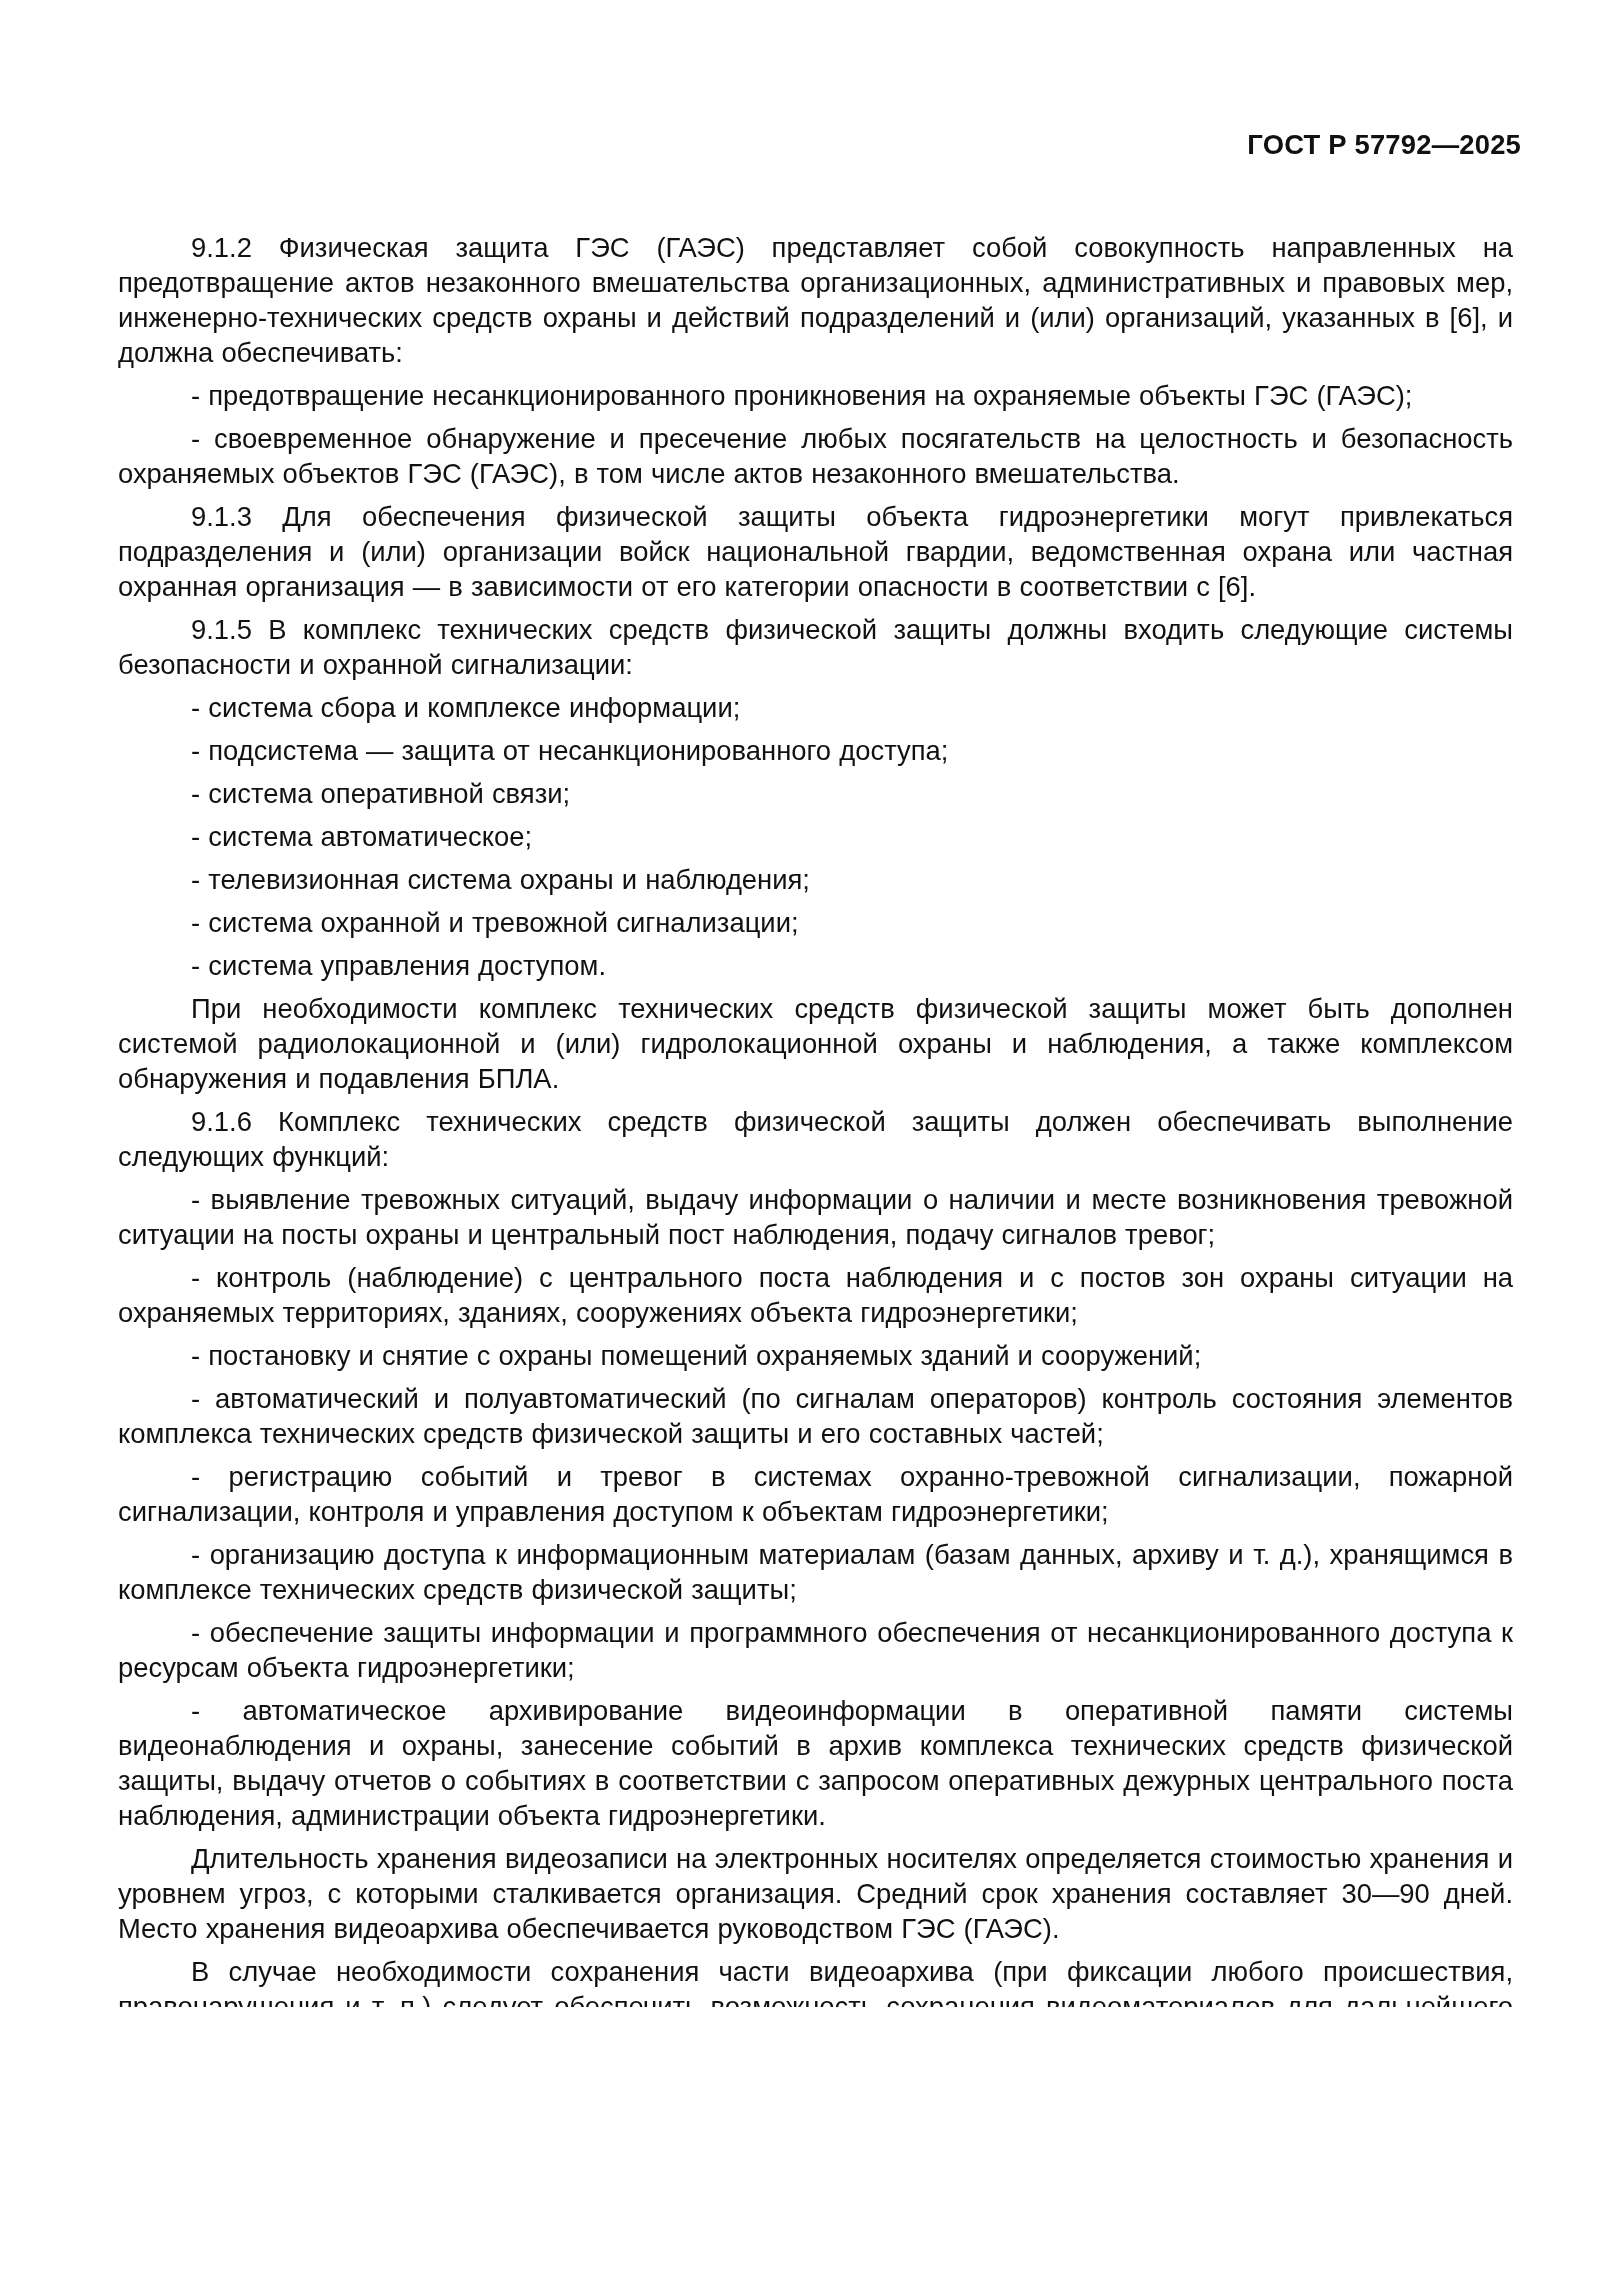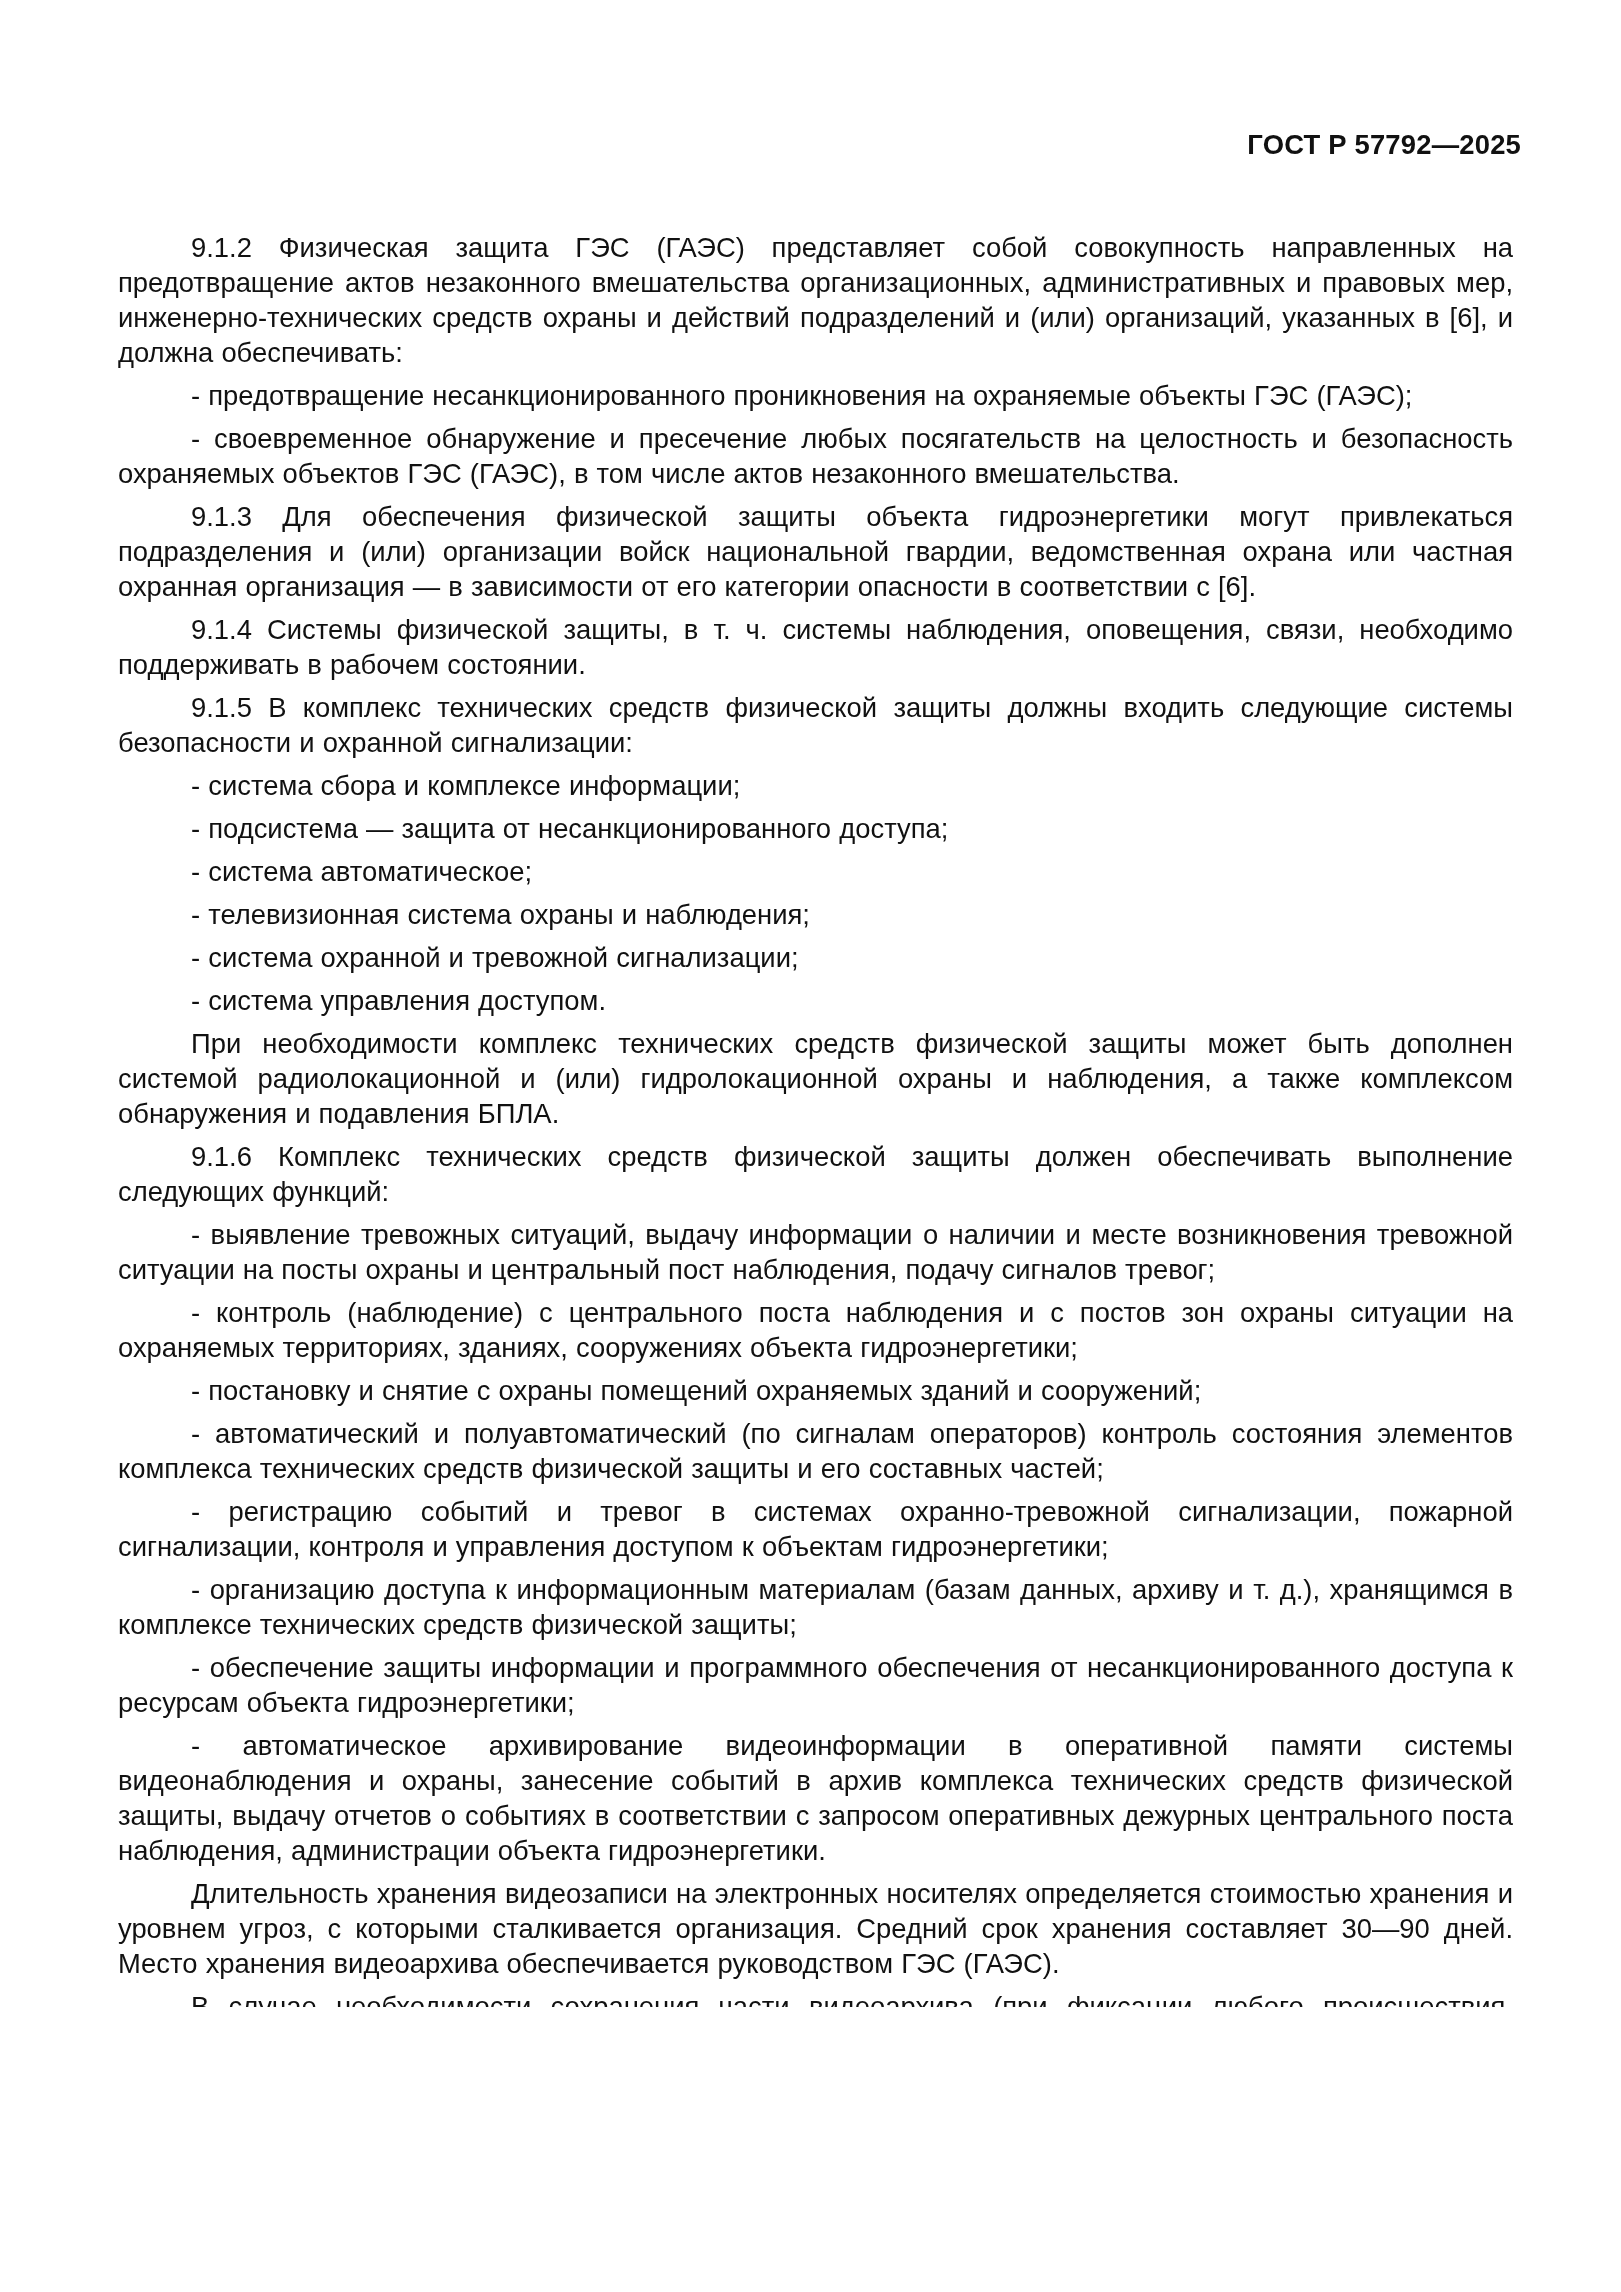--- a/index.html
+++ b/index.html
@@ -54,24 +54,24 @@
 <body>
 
 <div class="page">
   <div class="doc-header">ГОСТ Р 57792—2025</div>
 
   <div class="doc-body" id="paragraphs">
       <p class="para">9.1.2 Физическая защита ГЭС (ГАЭС) представляет собой совокупность направленных на предотвращение актов незаконного вмешательства организационных, административных и правовых мер, инженерно-технических средств охраны и действий подразделений и (или) организаций, указанных в [6], и должна обеспечивать:</p>
       <p class="para">- предотвращение несанкционированного проникновения на охраняемые объекты ГЭС (ГАЭС);</p>
       <p class="para">- своевременное обнаружение и пресечение любых посягательств на целостность и безопасность охраняемых объектов ГЭС (ГАЭС), в том числе актов незаконного вмешательства.</p>
       <p class="para">9.1.3 Для обеспечения физической защиты объекта гидроэнергетики могут привлекаться подразделения и (или) организации войск национальной гвардии, ведомственная охрана или частная охранная организация — в зависимости от его категории опасности в соответствии с [6].</p>
-      <p class="para">9.1.4 Системы физической защиты, в т. ч. системы наблюдения, оповещения, связи, необходимо поддерживать в рабочем состоянии.</p>
       <p class="para">9.1.5 В комплекс технических средств физической защиты должны входить следующие системы безопасности и охранной сигнализации:</p>
       <p class="para">- система сбора и комплексе информации;</p>
       <p class="para">- подсистема — защита от несанкционированного доступа;</p>
+      <p class="para">- система оперативной связи;</p>
       <p class="para">- система автоматическое;</p>
       <p class="para">- телевизионная система охраны и наблюдения;</p>
       <p class="para">- система охранной и тревожной сигнализации;</p>
       <p class="para">- система управления доступом.</p>
       <p class="para">При необходимости комплекс технических средств физической защиты может быть дополнен системой радиолокационной и (или) гидролокационной охраны и наблюдения, а также комплексом обнаружения и подавления БПЛА.</p>
       <p class="para">9.1.6 Комплекс технических средств физической защиты должен обеспечивать выполнение следующих функций:</p>
       <p class="para">- выявление тревожных ситуаций, выдачу информации о наличии и месте возникновения тревожной ситуации на посты охраны и центральный пост наблюдения, подачу сигналов тревог;</p>
       <p class="para">- контроль (наблюдение) с центрального поста наблюдения и с постов зон охраны ситуации на охраняемых территориях, зданиях, сооружениях объекта гидроэнергетики;</p>
       <p class="para">- постановку и снятие с охраны помещений охраняемых зданий и сооружений;</p>
       <p class="para">- автоматический и полуавтоматический (по сигналам операторов) контроль состояния элементов комплекса технических средств физической защиты и его составных частей;</p>

